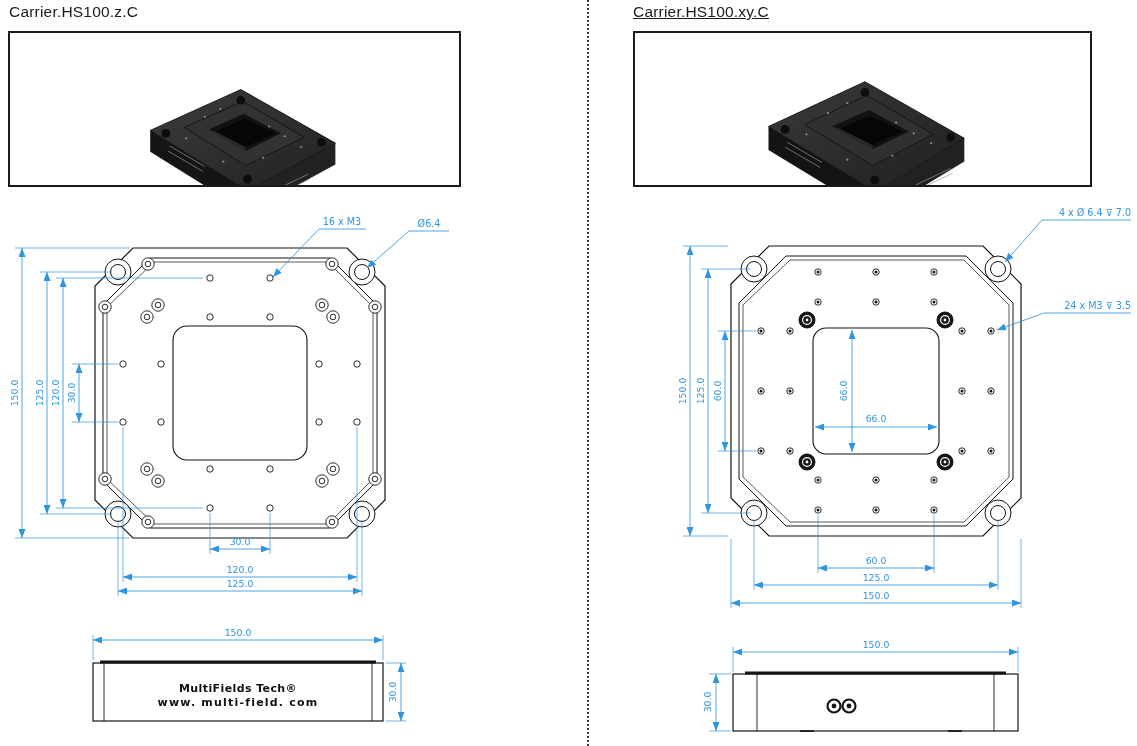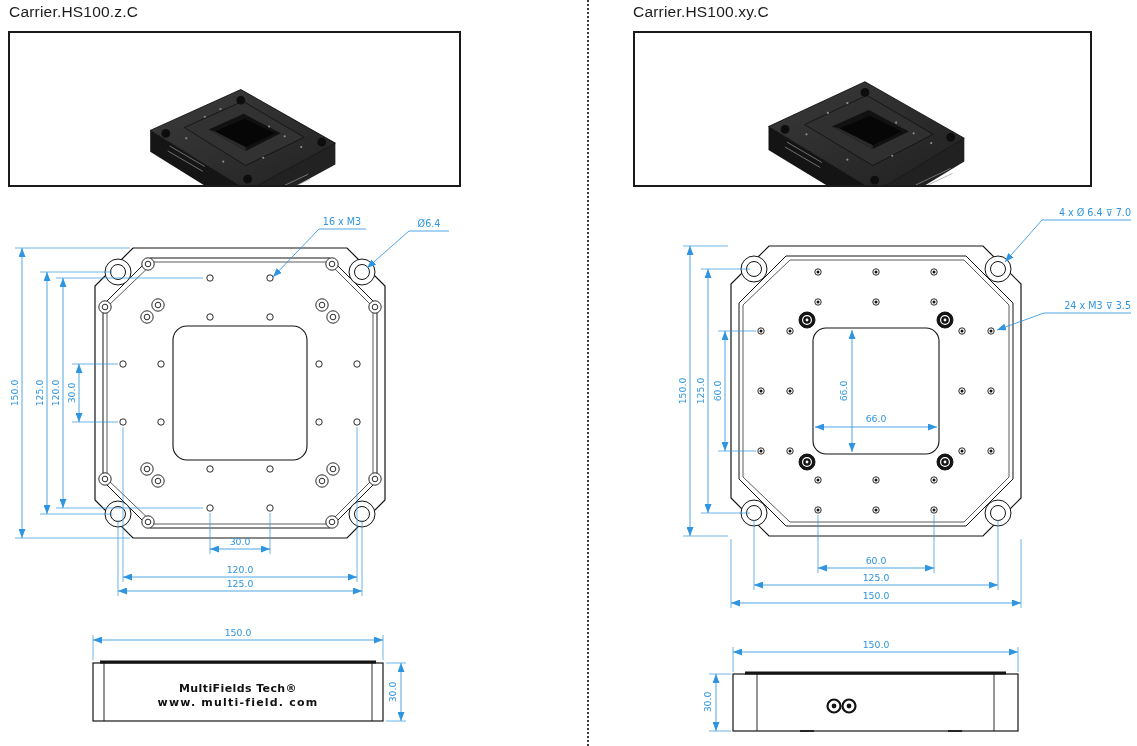--- a/index.html
+++ b/index.html
@@ -231,21 +231,21 @@
     <g>
       <line class="xl" x1="386" y1="663" x2="406" y2="663"></line>
         <line class="xl" x1="386" y1="721" x2="406" y2="721"></line>
       <line class="dl" x1="401" y1="663" x2="401" y2="721" marker-start="url(#sLs)" marker-end="url(#sLe)"></line>
       <text class="dt" x="396" y="692" text-anchor="middle" transform="rotate(-90 396 692)">30.0</text>
     </g>
   </svg>
 </section>
 
 <section class="panel right">
-  <div class="title" style="left:44px;top:3px;">Carrier.HS100.xy.C</div>
+  <div class="title" style="left:44px;top:3px;text-decoration:underline;">Carrier.HS100.xy.C</div>
 
   <div class="photo-box" style="left:44px;top:31px;width:455px;height:152px;">
     <svg viewBox="0 0 459 156">
       <defs>
         <linearGradient id="gTopR" x1="0" y1="0" x2="1" y2="1">
           <stop offset="0" stop-color="#3a3a3a"></stop>
             <stop offset="1" stop-color="#1f1f1f"></stop>
         </linearGradient>
       </defs>
       <g>

